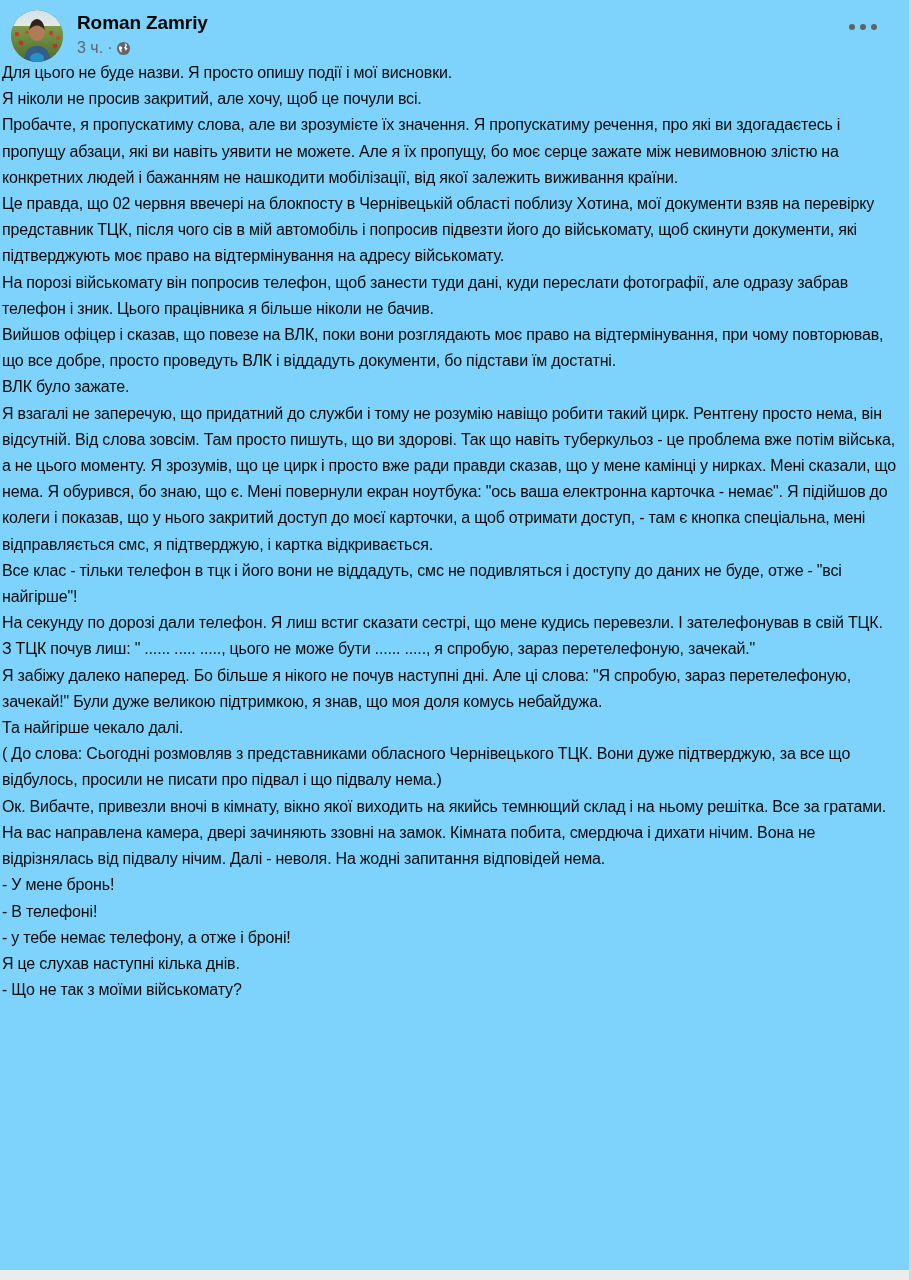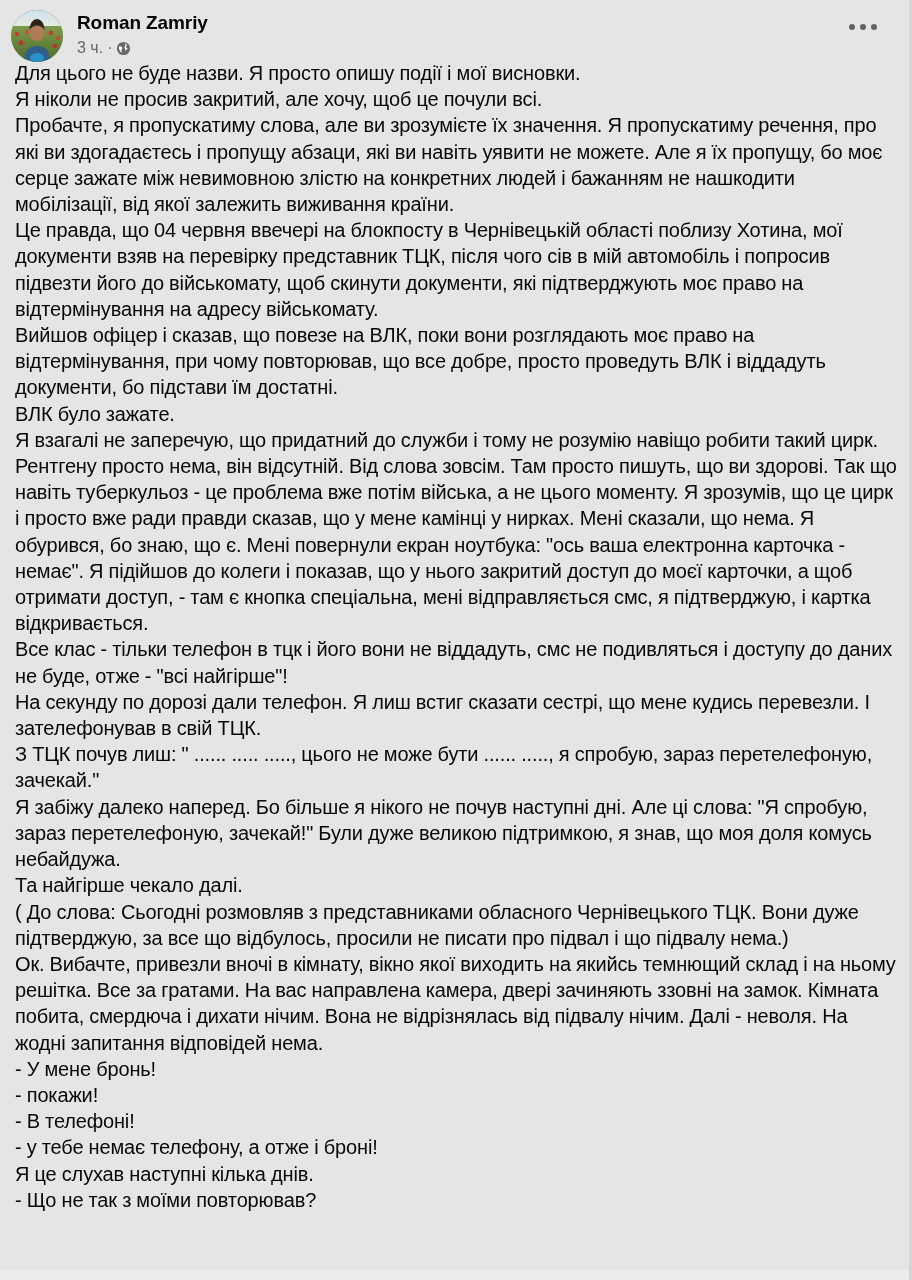--- a/index.html
+++ b/index.html
@@ -13,21 +13,21 @@
     height: 1280px;
     overflow: hidden;
     font-family: "Liberation Sans", sans-serif;
     -webkit-font-smoothing: antialiased;
   }
 
   .post-card {
     position: relative;
     width: 912px;
     height: 1280px;
-    background: #e5e5e5;
+    background: #7dd3fc;
     box-sizing: border-box;
     border-right: 3px solid #d6d6d6;
     overflow: hidden;
   }
 
   
   .post-header {
     display: flex;
     align-items: flex-start;
     padding: 8px 12px 0 11px;
@@ -99,23 +99,23 @@
   .menu-dots i {
     display: block;
     width: 6px;
     height: 6px;
     border-radius: 50%;
     background: #606266;
   }
 
   
   .post-body {
-    padding: 0 10px 0 15px;
+    padding: 0 10px 0 2px;
     color: #080808;
-    font-size: 20px;
+    font-size: 16px;
     line-height: 26.2px;
     letter-spacing: -0.15px;
     word-spacing: -0.2px;
   }
   .post-body p {
     margin: 0;
     padding: 0;
     text-align: left;
   }
 
@@ -189,34 +189,34 @@
       <i></i>
       <i></i>
     </div>
 
   </div>
 
   <div class="post-body">
     <p>Для цього не буде назви. Я просто опишу події і мої висновки.</p>
     <p>Я ніколи не просив закритий, але хочу, щоб це почули всі.</p>
     <p>Пробачте, я пропускатиму слова, але ви зрозумієте їх значення. Я пропускатиму речення, про які ви здогадаєтесь і пропущу абзаци, які ви навіть уявити не можете. Але я їх пропущу, бо моє серце зажате між невимовною злістю на конкретних людей і бажанням не нашкодити мобілізації, від якої залежить виживання країни.</p>
-    <p>Це правда, що 04 червня ввечері на блокпосту в Чернівецькій області поблизу Хотина, мої документи взяв на перевірку представник ТЦК, після чого сів в мій автомобіль і попросив підвезти його до військомату, щоб скинути документи, які підтверджують моє право на відтермінування на адресу військомату.</p>
+    <p>Це правда, що 02 червня ввечері на блокпосту в Чернівецькій області поблизу Хотина, мої документи взяв на перевірку представник ТЦК, після чого сів в мій автомобіль і попросив підвезти його до військомату, щоб скинути документи, які підтверджують моє право на відтермінування на адресу військомату.</p>
+    <p>На порозі військомату він попросив телефон, щоб занести туди дані, куди переслати фотографії, але одразу забрав телефон і зник. Цього працівника я більше ніколи не бачив.</p>
     <p>Вийшов офіцер і сказав, що повезе на ВЛК, поки вони розглядають моє право на відтермінування, при чому повторював, що все добре, просто проведуть ВЛК і віддадуть документи, бо підстави їм достатні.</p>
     <p>ВЛК було зажате.</p>
     <p>Я взагалі не заперечую, що придатний до служби і тому не розумію навіщо робити такий цирк. Рентгену просто нема, він відсутній. Від слова зовсім. Там просто пишуть, що ви здорові. Так що навіть туберкульоз - це проблема вже потім війська, а не цього моменту. Я зрозумів, що це цирк і просто вже ради правди сказав, що у мене камінці у нирках. Мені сказали, що нема. Я обурився, бо знаю, що є. Мені повернули екран ноутбука: "ось ваша електронна карточка - немає". Я підійшов до колеги і показав, що у нього закритий доступ до моєї карточки, а щоб отримати доступ, - там є кнопка спеціальна, мені відправляється смс, я підтверджую, і картка відкривається.</p>
     <p>Все клас - тільки телефон в тцк і його вони не віддадуть, смс не подивляться і доступу до даних не буде, отже - "всі найгірше"!</p>
     <p>На секунду по дорозі дали телефон. Я лиш встиг сказати сестрі, що мене кудись перевезли. І зателефонував в свій ТЦК.</p>
     <p>З ТЦК почув лиш: " ...... ..... ....., цього не може бути ...... ....., я спробую, зараз перетелефоную, зачекай."</p>
     <p>Я забіжу далеко наперед. Бо більше я нікого не почув наступні дні. Але ці слова: "Я спробую, зараз перетелефоную, зачекай!" Були дуже великою підтримкою, я знав, що моя доля комусь небайдужа.</p>
     <p>Та найгірше чекало далі.</p>
     <p>( До слова: Сьогодні розмовляв з представниками обласного Чернівецького ТЦК. Вони дуже підтверджую, за все що відбулось, просили не писати про підвал і що підвалу нема.)</p>
     <p>Ок. Вибачте, привезли вночі в кімнату, вікно якої виходить на якийсь темнющий склад і на ньому решітка. Все за гратами. На вас направлена камера, двері зачиняють ззовні на замок. Кімната побита, смердюча і дихати нічим. Вона не відрізнялась від підвалу нічим. Далі - неволя. На жодні запитання відповідей нема.</p>
     <p>- У мене бронь!</p>
-    <p>- покажи!</p>
     <p>- В телефоні!</p>
     <p>- у тебе немає телефону, а отже і броні!</p>
     <p>Я це слухав наступні кілька днів.</p>
-    <p>- Що не так з моїми повторював?</p>
+    <p>- Що не так з моїми військомату?</p>
   </div>
 
   <div class="bottom-strip"></div>
 
 </div>
 
 </body></html>

